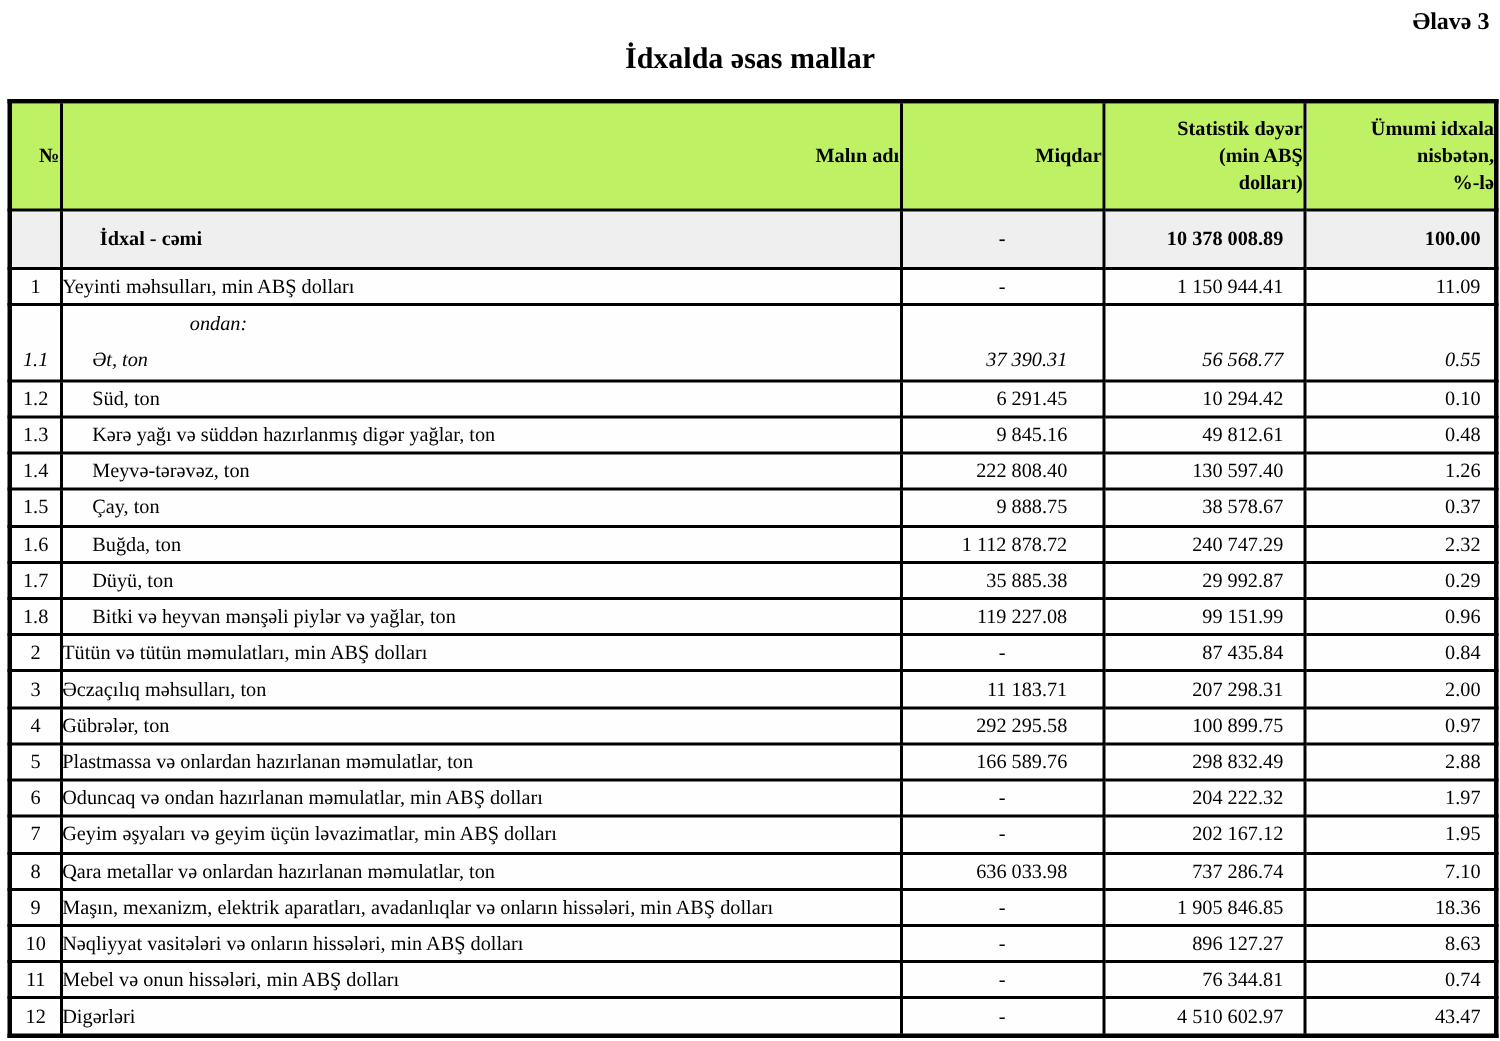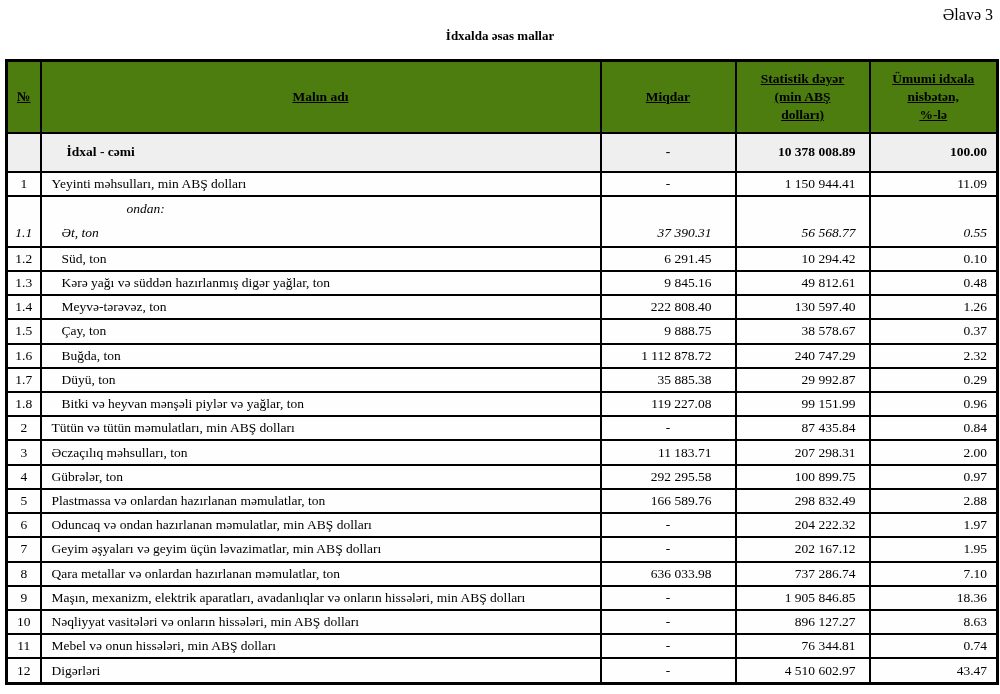--- a/index.html
+++ b/index.html
@@ -3,62 +3,61 @@
 <meta charset="utf-8">
 <style>
   html,body{margin:0;padding:0;}
   body{
     width:1000px;height:694px;overflow:hidden;
     background:#ffffff;color:#000;
     font-family:"Liberation Serif","DejaVu Serif",serif;
   }
   .annex{
     text-align:right;
-    font-weight:normal;font-size:16px;
+    font-weight:bold;font-size:16px;
     padding:6px 7px 0 0;
   }
   .doc-title{
     text-align:center;
-    font-weight:bold;font-size:13px;
+    font-weight:bold;font-size:20px;
     margin:4px 0 0 0;
   }
   table.imports{
     margin:15px 0 0 5px;
     width:991px;height:626px;
     border-collapse:collapse;table-layout:fixed;
     border:3px solid #000;
   }
   th,td{
     border:2px solid #000;
     padding:0;
     font-size:13.5px;
     overflow:hidden;
   }
   thead tr{height:72px;}
   th{
-    background:#4d7c0f;
-    font-weight:bold;text-align:center;vertical-align:middle;
+    background:#bef264;
+    font-weight:bold;text-align:right;vertical-align:middle;
     line-height:1.3;
-    text-decoration:underline;
   }
   th.multiline{white-space:pre-line;}
   td{vertical-align:middle;background:#fefefe;}
   td.num{text-align:center;}
   td.name{text-align:left;white-space:nowrap;}
   td.qty,td.val,td.share{text-align:right;}
   td.qty{padding-right:23px;}
   td.val{padding-right:13px;padding-left:16px;}
   td.share{padding-right:9px;}
   td.center-dash{text-align:center;padding-right:0;}
 
   tr.kind-total{height:39px;}
   tr.kind-total td{background:#efefef;font-weight:bold;}
   tr.kind-total td.name{padding-left:25px;}
 
-  tr.kind-main td.name{padding-left:10px;}
+  tr.kind-main td.name{padding-left:0;}
   tr.kind-sub td.name{padding-left:20px;}
 
   tr.kind-sub-group{height:51px;}
   tr.kind-sub-group td{vertical-align:bottom;padding-bottom:5px;font-style:italic;}
   tr.kind-sub-group td.name{padding-bottom:0;vertical-align:top;}
   .name-cell-flex{
     display:flex;flex-direction:column;justify-content:space-between;
     height:100%;box-sizing:border-box;
     padding:4px 0 5px 0;
   }

